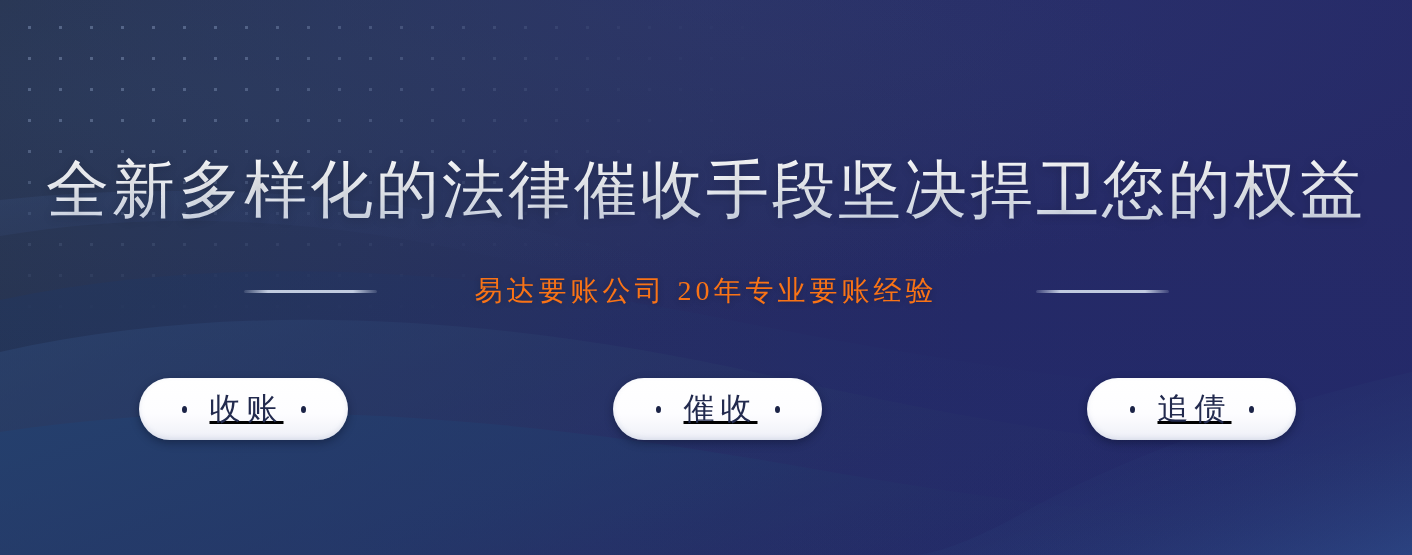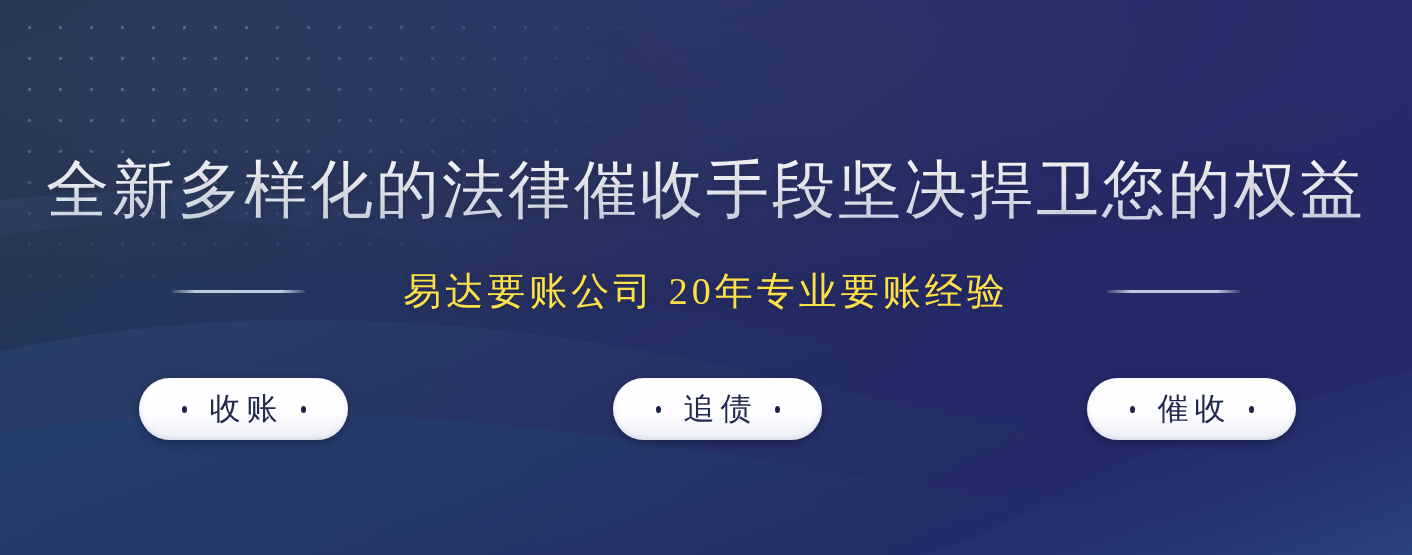--- a/index.html
+++ b/index.html
@@ -131,24 +131,24 @@
       rgba(206,216,234,0.92) 82%,
       rgba(196,206,226,0.15) 100%);
     border-radius: 2px;
     flex: none;
   }
 
   .deco-line.left  { margin-right: 98px; }
   .deco-line.right { margin-left: 98px; }
 
   .subtitle {
-    font-size: 38px;
+    font-size: 28px;
     line-height: 46px;
     letter-spacing: 4px;
-    color: #fde047;
+    color: #f97316;
     white-space: nowrap;
     text-shadow: 0 1px 6px rgba(0,0,0,0.22);
   }
 
   .pills {
     position: absolute;
     top: 378px;
     left: 139px;
     width: 1157px;
     height: 62px;
@@ -163,20 +163,21 @@
     border-radius: 31px;
     background: linear-gradient(180deg, #ffffff 0%, #fdfdff 58%, #eef0f7 100%);
     box-shadow:
       0 3px 9px rgba(6,10,30,0.38),
       inset 0 -2px 5px rgba(170,180,205,0.30);
     display: flex;
     align-items: center;
     justify-content: center;
     gap: 17px;
     cursor: pointer;
+    text-decoration: underline;
   }
 
   .pill-dot {
     width: 5px;
     height: 7px;
     border-radius: 50%;
     background: #1b2347;
     flex: none;
   }
 
@@ -247,26 +248,26 @@
     <div class="pills">
 
       <div class="pill">
         <span class="pill-dot"></span>
         <span class="pill-label">收账</span>
         <span class="pill-dot"></span>
       </div>
 
       <div class="pill">
         <span class="pill-dot"></span>
+        <span class="pill-label">催收</span>
+        <span class="pill-dot"></span>
+      </div>
+
+      <div class="pill">
+        <span class="pill-dot"></span>
         <span class="pill-label">追债</span>
-        <span class="pill-dot"></span>
-      </div>
-
-      <div class="pill">
-        <span class="pill-dot"></span>
-        <span class="pill-label">催收</span>
         <span class="pill-dot"></span>
       </div>
 
 
     </div>
   </div>
 </div>
 
 </body></html>

